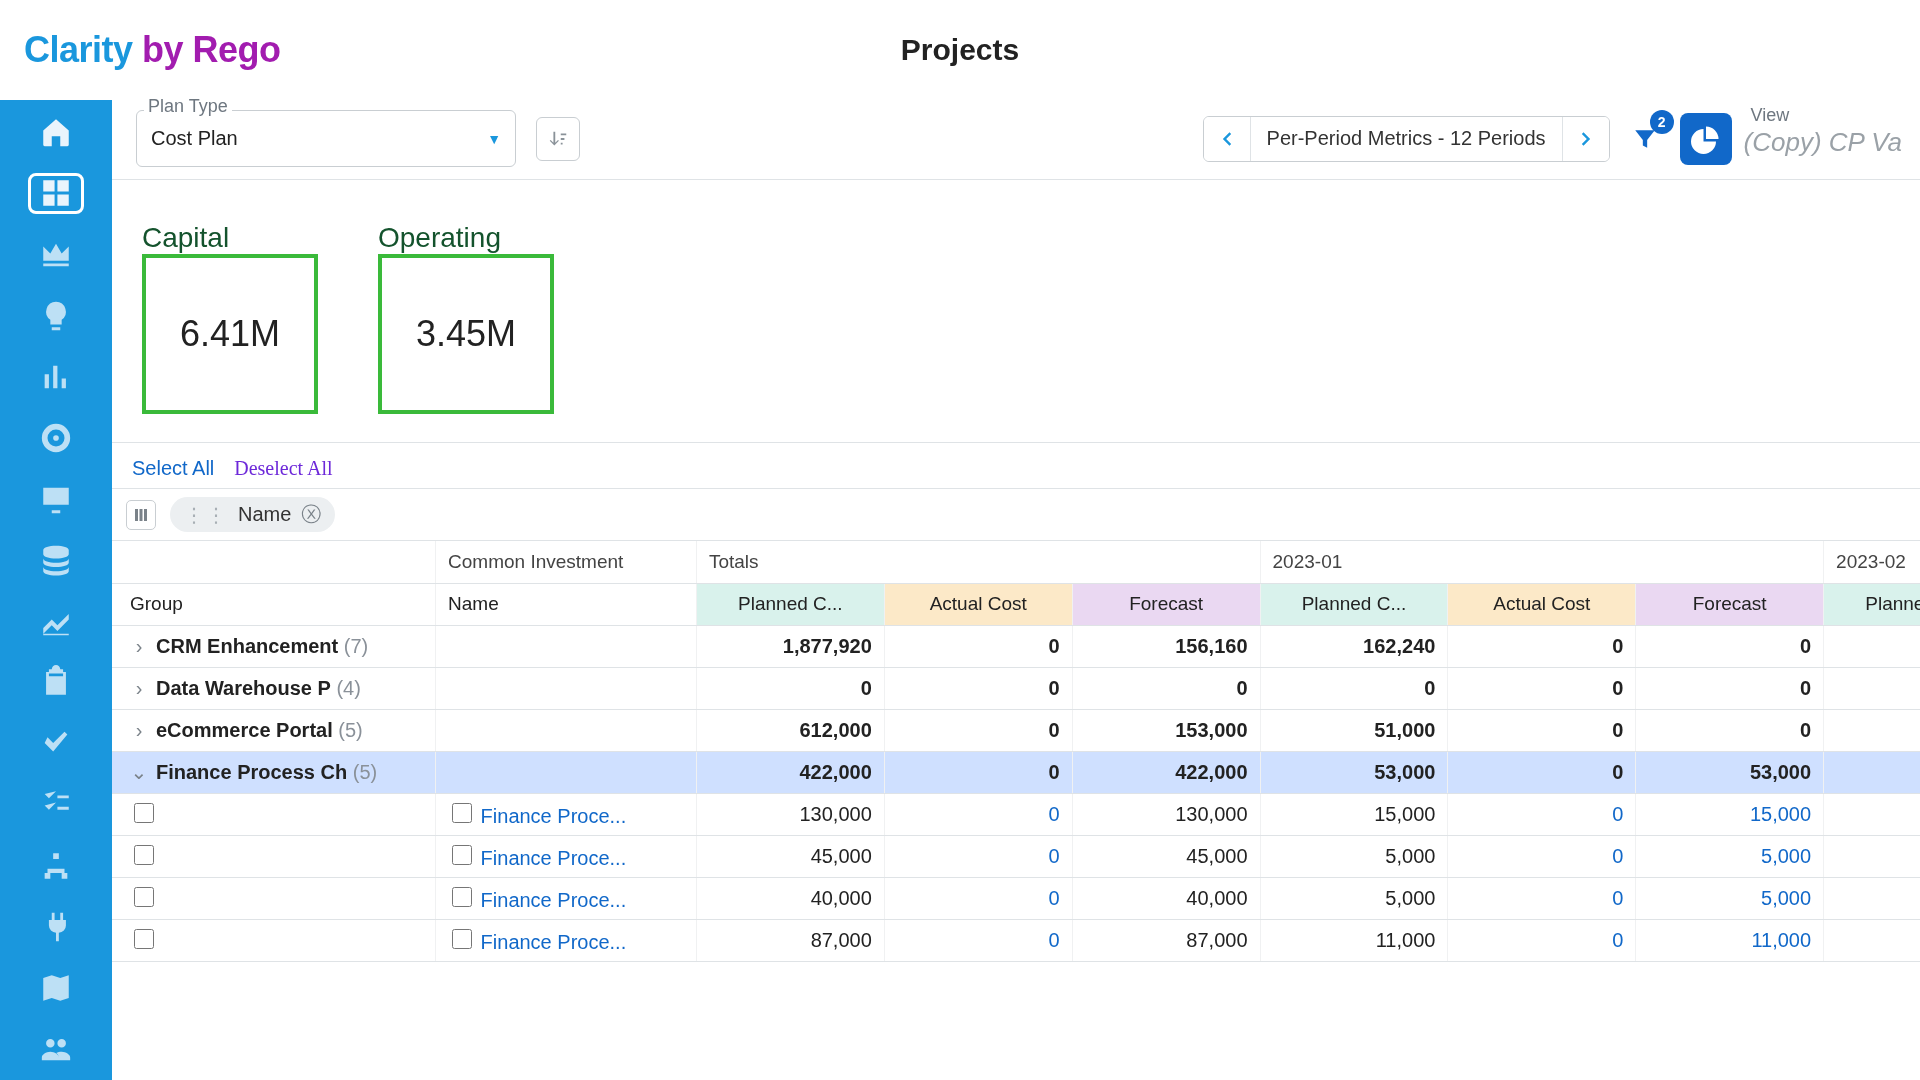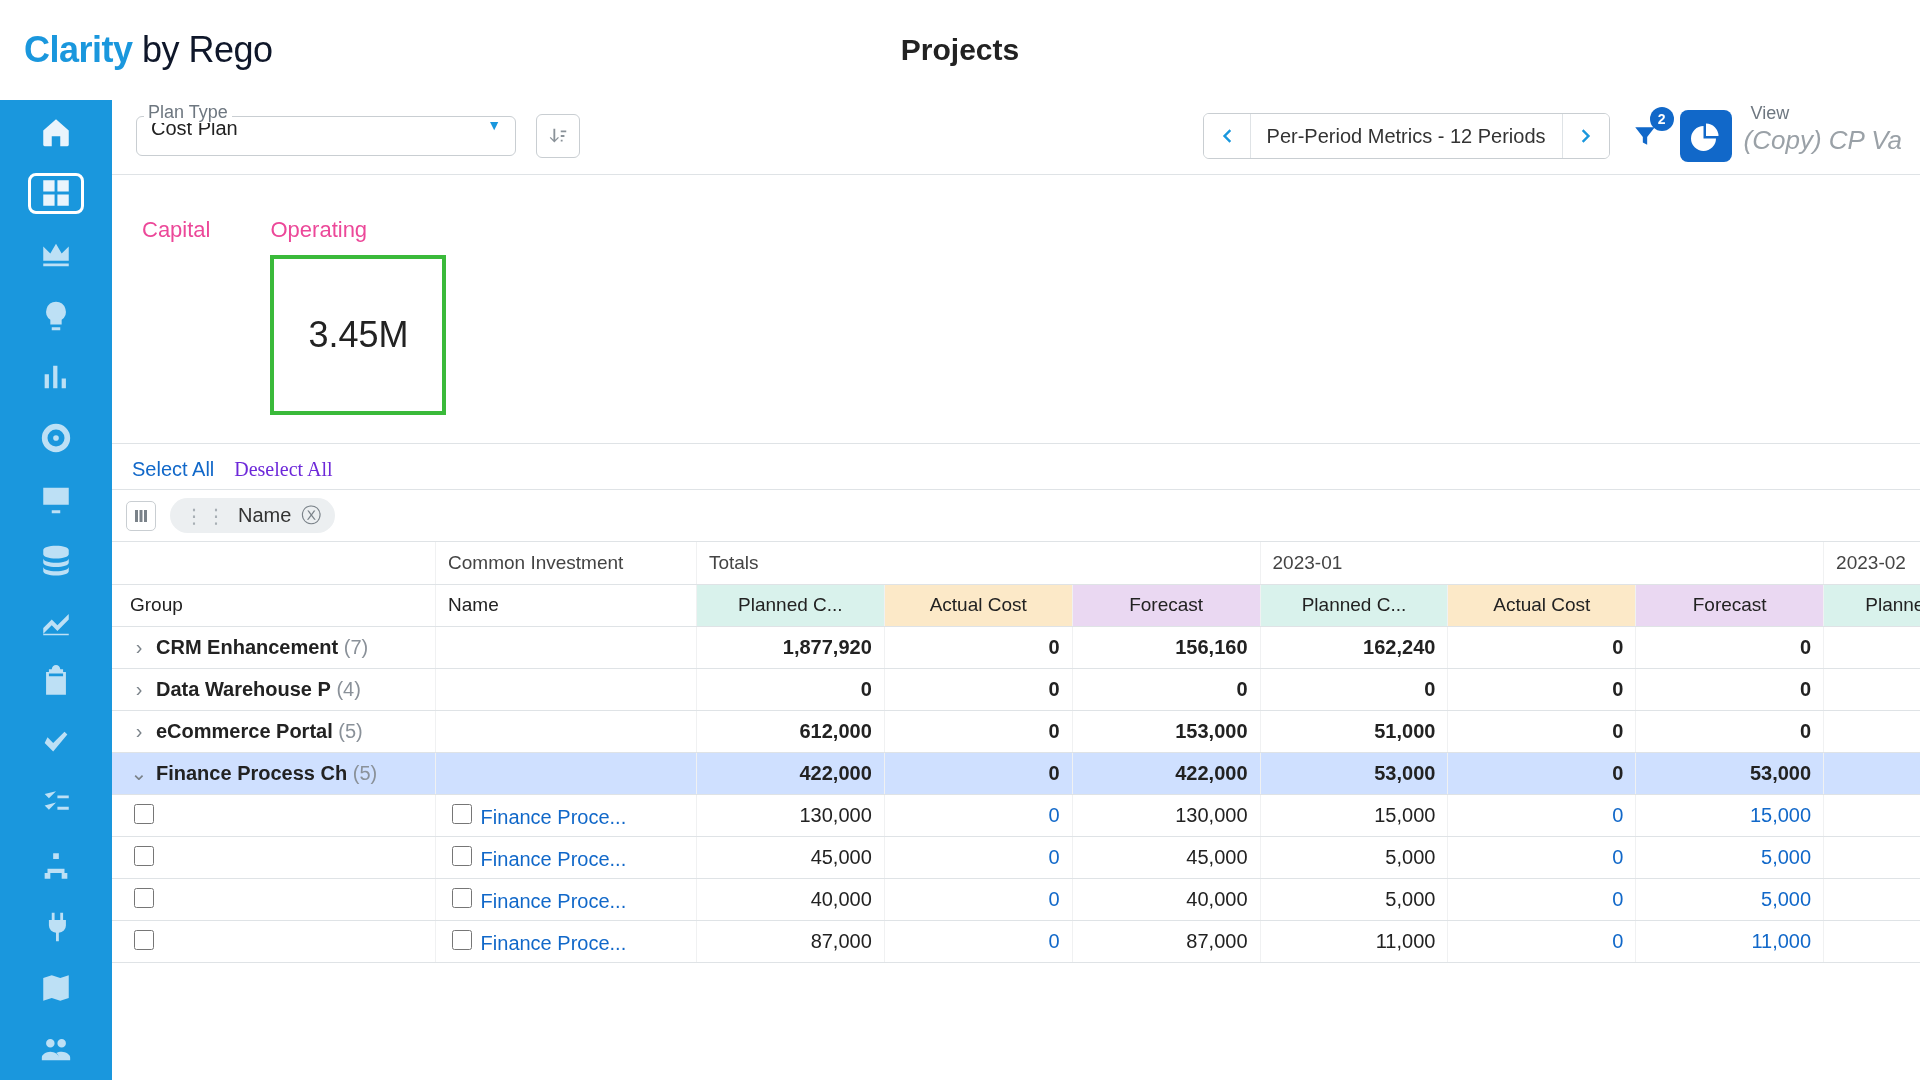--- a/index.html
+++ b/index.html
@@ -32,21 +32,21 @@
     display:flex;
     align-items:center;
     padding:0 24px;
   }
   .brand{
     font-size:36px;
     font-weight:600;
     letter-spacing:-0.5px;
   }
   .brand .c{color:var(--blue);}
-  .brand .by{color:#0f172a;font-weight:400;}
+  .brand .by{color:#a21caf;font-weight:700;}
   .page-title{
     position:absolute;
     left:0;right:0;
     text-align:center;
     font-size:30px;
     font-weight:700;
     pointer-events:none;
   }
   
   .layout{display:flex;height:calc(100vh - 100px);}
@@ -90,24 +90,24 @@
   .float-label{
     position:absolute;
     top:-14px;left:8px;
     font-size:18px;
     color:var(--muted);
     background:#fff;
     padding:0 4px;
   }
   .select-box{
     width:380px;
-    height:40px;
+    height:57px;
     border:1px solid #c9ced2;
     border-radius:6px;
-    display:flex;align-items:flex-start;justify-content:space-between;
+    display:flex;align-items:center;justify-content:space-between;
     padding:0 14px;
     font-size:20px;
     cursor:pointer;
   }
   .select-box .caret{color:var(--blue);font-size:14px;}
   .icon-btn{
     width:44px;height:44px;
     border:1px solid #c9ced2;
     border-radius:6px;
     display:flex;align-items:center;justify-content:center;
@@ -185,23 +185,22 @@
     white-space:nowrap;
   }
   
   .kpis{
     display:flex;
     gap:60px;
     padding:42px 30px 28px 30px;
     border-bottom:1px solid var(--border);
   }
   .kpi .kpi-label{
-    font-size:22px;
-    color:#ec4899;
-    margin-bottom:12px;
+    font-size:28px;
+    color:#14532d;
   }
   .kpi .kpi-box{
     width:176px;height:160px;
     border:4px solid var(--green);
     display:flex;align-items:center;justify-content:center;
     font-size:36px;
     font-weight:500;
     color:#222;
   }
   
@@ -430,20 +429,21 @@
         <div class="view-group">
           <div class="float-label">View</div>
           <div class="view-value">(Copy) CP Va</div>
         </div>
       </div>
     </div>
 
     <div class="kpis">
       <div class="kpi">
         <div class="kpi-label">Capital</div>
+        <div class="kpi-box">6.41M</div>
       </div>
       <div class="kpi">
         <div class="kpi-label">Operating</div>
         <div class="kpi-box">3.45M</div>
       </div>
     </div>
 
     <div class="sel-row">
       <span class="sa">Select All</span>
       <span class="da">Deselect All</span>

